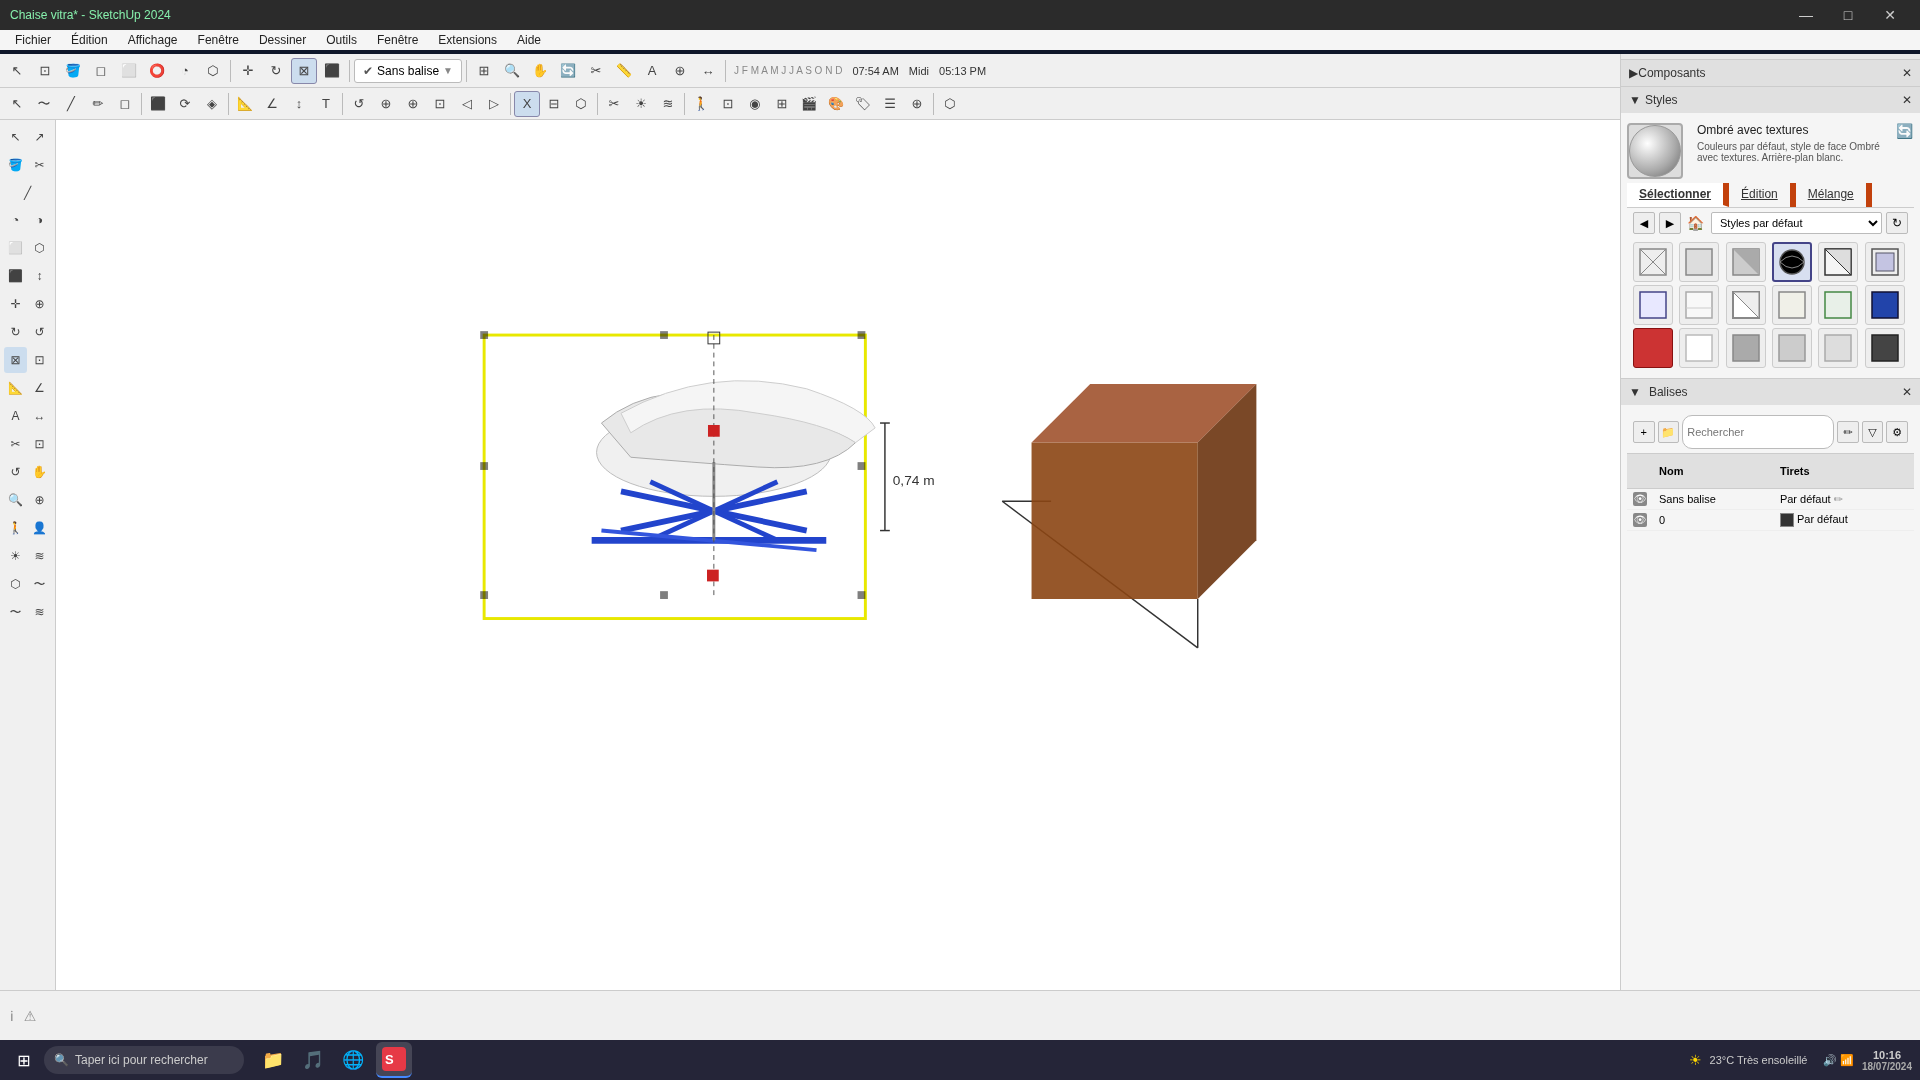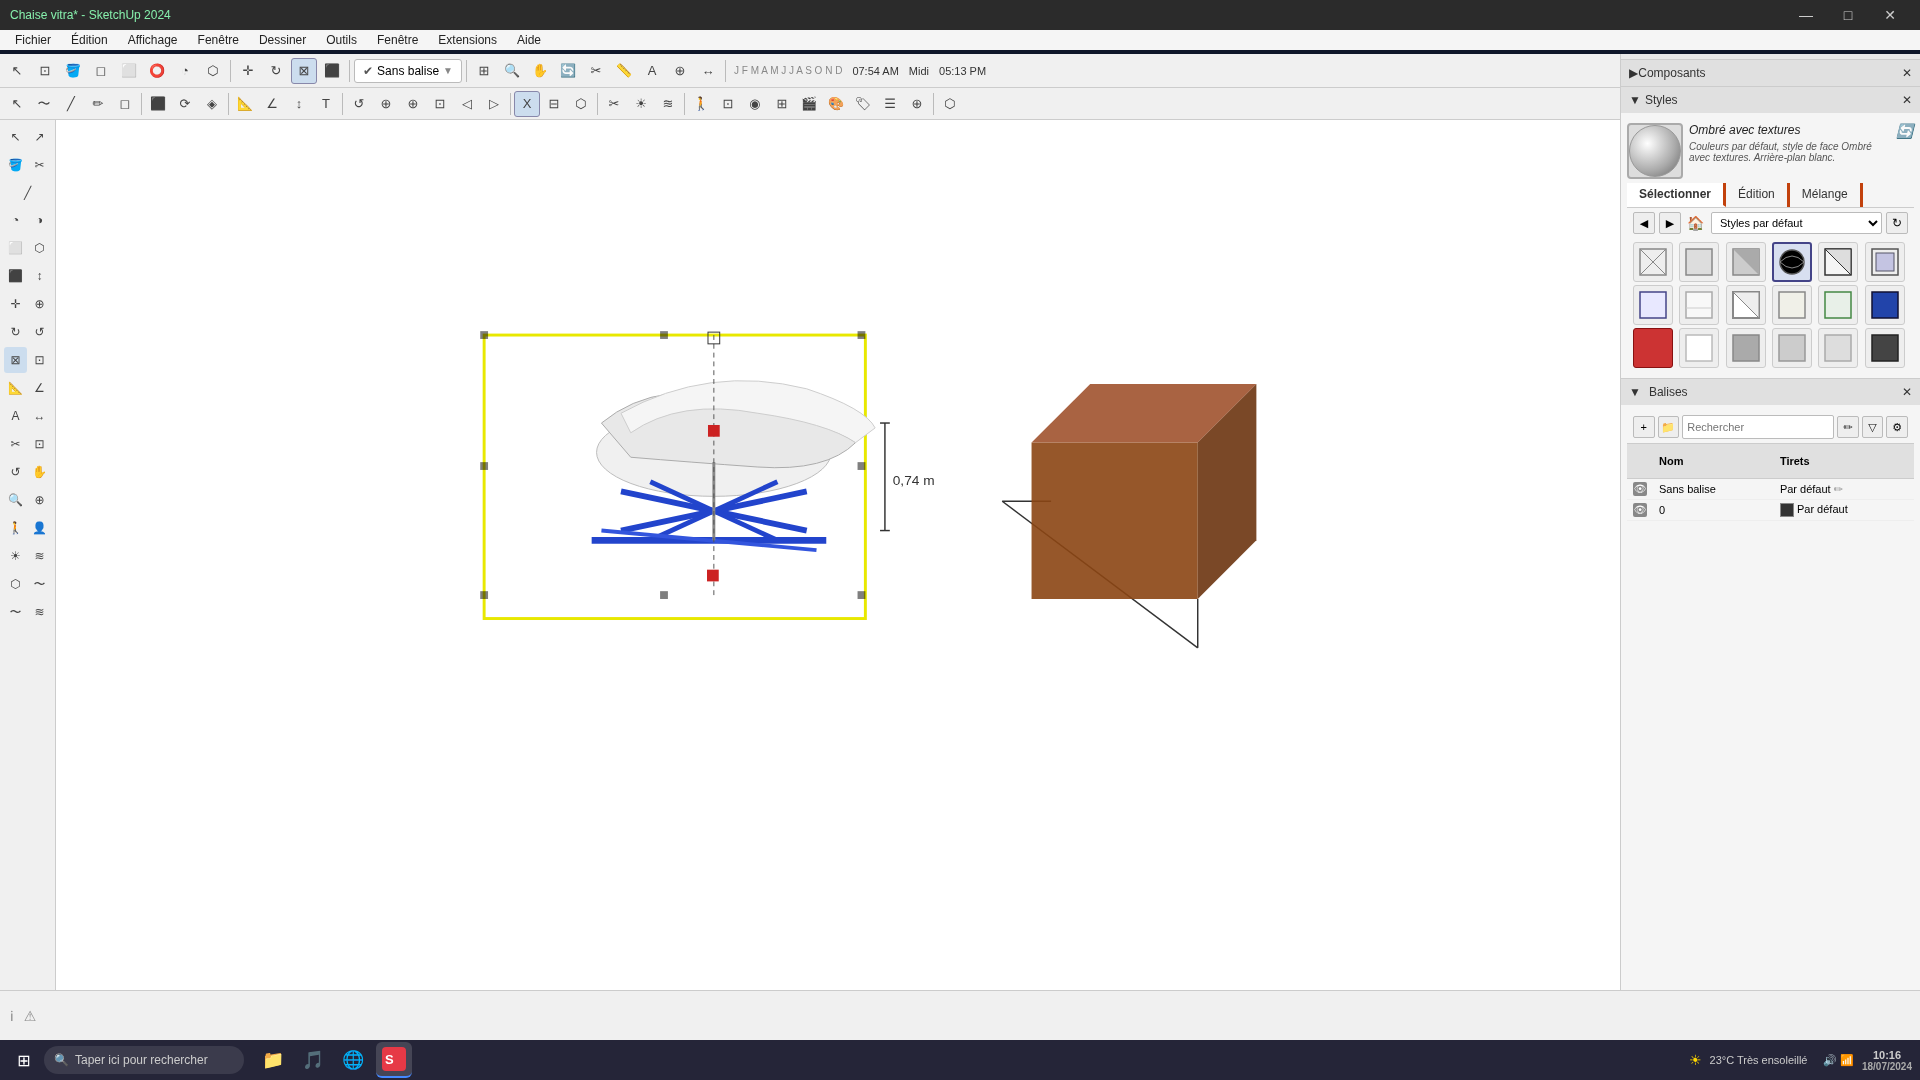--- a/index.html
+++ b/index.html
@@ -96,37 +96,38 @@
       height: 26px; background: #e0e0e0; display: flex; align-items: center;
       justify-content: space-between; padding: 0 8px; cursor: pointer;
       font-size: 12px; color: #333;
     }
     .panel-section-content {
       padding: 6px; background: #f5f5f5;
     }
 
     
     .style-preview-row {
-      display: flex; gap: 6px; align-items: flex-start; padding: 4px 0; font-style: italic;
+      display: flex; gap: 14px; align-items: flex-start; padding: 4px 0;
     }
     .style-preview-img {
       width: 56px; height: 56px; background: #ddd; border: 2px solid #aaa;
       border-radius: 4px; display: flex; align-items: center; justify-content: center;
       font-size: 10px; color: #666;
     }
     .style-preview-text { flex: 1; font-size: 12px; color: #222; }
     .style-preview-desc { font-size: 10px; color: #555; margin-top: 4px; }
 
     
     .style-tabs {
       display: flex; border-bottom: 1px solid #ccc;
     }
     .style-tab {
       padding: 4px 12px; font-size: 12px; cursor: pointer; color: #333;
-      border-right: 3px solid #c2410c;
+      border-right: 6px solid #c2410c;
+      text-decoration: underline;
     }
     .style-tab.active { background: #fff; border-bottom: 2px solid #fff; font-weight: bold; }
 
     
     .style-controls {
       display: flex; align-items: center; gap: 4px; padding: 4px 6px;
     }
     .style-nav-btn {
       width: 22px; height: 22px; display: flex; align-items: center; justify-content: center;
       cursor: pointer; border: 1px solid #bbb; background: #eee; border-radius: 2px;
@@ -157,22 +158,22 @@
 
     
     .balises-toolbar {
       display: flex; align-items: center; gap: 3px; padding: 4px 6px; border-bottom: 1px solid #ccc;
     }
     .balise-btn {
       width: 22px; height: 22px; display: flex; align-items: center; justify-content: center;
       cursor: pointer; border: 1px solid #bbb; background: #eee; border-radius: 2px; font-size: 11px;
     }
     .balise-search {
-      flex: 1; height: 24px; font-size: 11px; border: 1px solid #bbb; background: #fff;
-      padding: 0 4px; border-radius: 2px;
+      flex: 1; height: 34px; font-size: 11px; border: 1px solid #bbb; background: #fff;
+      padding: 0 4px; border-radius: 10px;
     }
     .balises-table { width: 100%; border-collapse: collapse; }
     .balises-table th {
       background: #e0e0e0; font-size: 11px; text-align: left; padding: 11px 6px;
       border-bottom: 1px solid #ccc;
     }
     .balises-table td {
       font-size: 11px; padding: 3px 6px; border-bottom: 1px solid #eee;
     }
 

